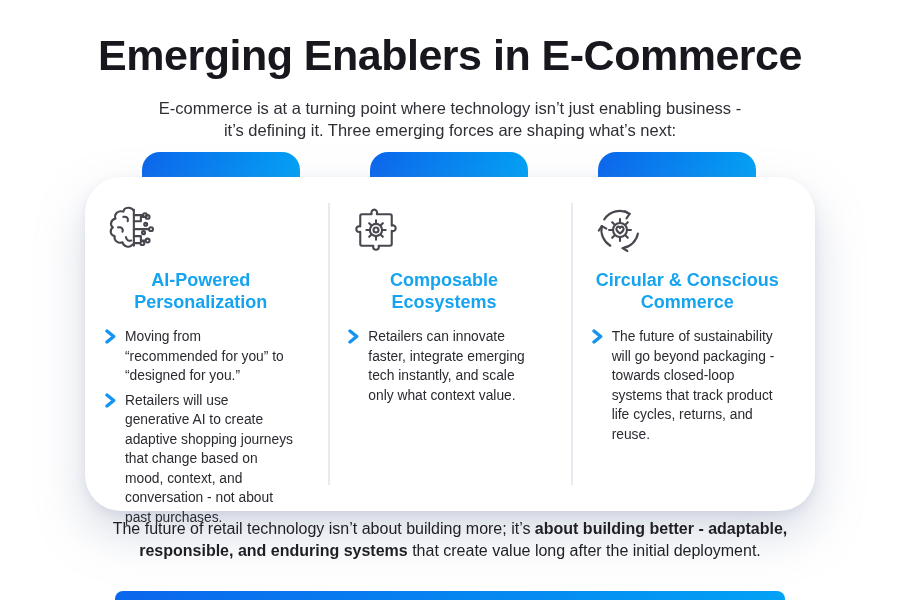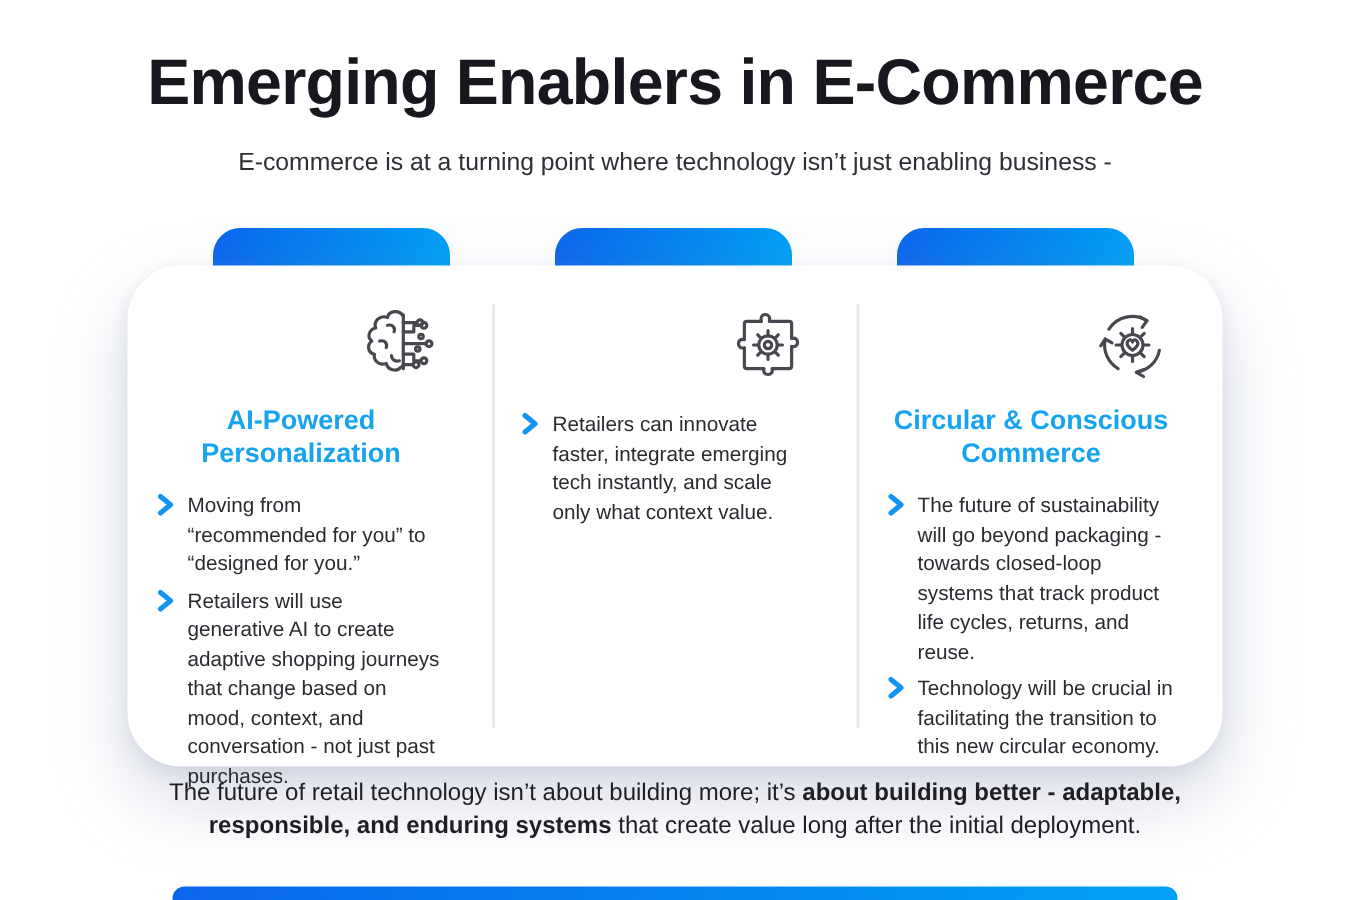--- a/index.html
+++ b/index.html
@@ -16,21 +16,21 @@
          background: linear-gradient(100deg, #0b66ec 0%, #02a2f5 100%); }
   .tab1 { left:142px; } .tab2 { left:370px; } .tab3 { left:598px; }
 
   .card { position:absolute; top:177px; left:85px; width:730px; height:334px;
           background:#ffffff; border-radius:36px;
           box-shadow: 0 22px 48px rgba(140,152,180,0.35), 0 4px 10px rgba(140,152,180,0.18);
           display:grid; grid-template-columns:repeat(3,1fr); }
   .divider { position:absolute; top:26px; bottom:26px; width:2px; background:#e8eaf1; }
   .div1 { left:243px; } .div2 { left:486px; }
 
-  .col { padding:24px 32px 18px 20px; display:flex; flex-direction:column; align-items:flex-end; }
+  .col { padding:24px 32px 18px 20px; display:flex; flex-direction:column; align-items:flex-start; }
   .icon-wrap { height:58px; display:flex; align-items:center; justify-content:center; }
   .icon-wrap svg { width:56px; height:56px; }
   .ico { fill:none; stroke:#47474f; stroke-width:2.4; stroke-linecap:round; stroke-linejoin:round; }
   .card-title { margin-top:10px; text-align:center; font-size:18px; line-height:22px;
                 font-weight:800; color:#16a4f0; }
   .bullets { margin-top:14px; display:flex; flex-direction:column; gap:5px; width:100%; }
   .bullet { display:flex; gap:8px; }
   .chev { flex:0 0 12px; margin-top:2px; }
   .chev svg { width:11px; height:15px; display:block; }
   .bullet-text { font-size:13.8px; line-height:19.5px; color:#2a2a31; }
@@ -43,20 +43,21 @@
                 border-radius:8px; background:linear-gradient(100deg,#0b66ec,#02a2f5); }
 </style>
 </head>
 <body>
 
 <div class="page">
 
   <div class="title">Emerging Enablers in E-Commerce</div>
   <div class="subtitle">
     <div>E-commerce is at a turning point where technology isn’t just enabling business -</div>
+    <div>it’s defining it. Three emerging forces are shaping what’s next:</div>
   </div>
 
   <div class="tab tab1"></div>
   <div class="tab tab2"></div>
   <div class="tab tab3"></div>
 
   <div class="card">
     <div class="divider div1"></div>
     <div class="divider div2"></div>
 
@@ -93,36 +94,37 @@
               </svg>
           </span>
           <span class="bullet-text">Moving from “recommended for you” to “designed for you.”</span>
         </div>
         <div class="bullet">
           <span class="chev">
             <svg viewBox="0 0 11 15">
                 <polyline points="2,2 8.7,7.5 2,13" fill="none" stroke="#1494f0" stroke-width="3.4" stroke-linecap="round" stroke-linejoin="round"></polyline>
               </svg>
           </span>
-          <span class="bullet-text">Retailers will use generative AI to create adaptive shopping journeys that change based on mood, context, and conversation - not just past purchases.</span>
+          <span class="bullet-text">Retailers will use generative AI to create adaptive shopping journeys that change based on mood, context, and conversation - not about past purchases.</span>
         </div>
       </div>
     </div>
 
     <div class="col">
       <div class="icon-wrap">
         <svg viewBox="0 0 64 64">
           <g class="ico">
             <path d="M16 14 H27 C25 7 35 7 33 14 H48 Q50 14 50 16 V27 C56 25 56 35 50 33 V48 Q50 50 48 50 H35 C37 56 27 56 29 50 H16 Q14 50 14 48 V34 C8 36 8 26 14 28 V16 Q14 14 16 14 Z"></path>
             <circle cx="32" cy="32" r="7"></circle>
             <circle cx="32" cy="32" r="2.8"></circle>
             <path d="M40 32 H43 M37.7 37.7 L39.8 39.8 M32 40 V43 M26.3 37.7 L24.2 39.8 M24 32 H21 M26.3 26.3 L24.2 24.2 M32 24 V21 M37.7 26.3 L39.8 24.2"></path>
           </g>
         </svg>
       </div>
+      <div class="card-title">Composable Ecosystems</div>
       <div class="bullets">
         <div class="bullet">
           <span class="chev">
             <svg viewBox="0 0 11 15">
                 <polyline points="2,2 8.7,7.5 2,13" fill="none" stroke="#1494f0" stroke-width="3.4" stroke-linecap="round" stroke-linejoin="round"></polyline>
               </svg>
           </span>
           <span class="bullet-text">Retailers can innovate faster, integrate emerging tech instantly, and scale only what context value.</span>
         </div>
       </div>
@@ -147,28 +149,20 @@
       <div class="card-title">Circular &amp; Conscious Commerce</div>
       <div class="bullets">
         <div class="bullet">
           <span class="chev">
             <svg viewBox="0 0 11 15">
                 <polyline points="2,2 8.7,7.5 2,13" fill="none" stroke="#1494f0" stroke-width="3.4" stroke-linecap="round" stroke-linejoin="round"></polyline>
               </svg>
           </span>
           <span class="bullet-text">The future of sustainability will go beyond packaging - towards closed-loop systems that track product life cycles, returns, and reuse.</span>
         </div>
-        <div class="bullet">
-          <span class="chev">
-            <svg viewBox="0 0 11 15">
-                <polyline points="2,2 8.7,7.5 2,13" fill="none" stroke="#1494f0" stroke-width="3.4" stroke-linecap="round" stroke-linejoin="round"></polyline>
-              </svg>
-          </span>
-          <span class="bullet-text">Technology will be crucial in facilitating the transition to this new circular economy.</span>
-        </div>
       </div>
     </div>
   </div>
 
   <div class="footer">
     <span>The future of retail technology isn’t about building more; it’s </span><b>about building better - adaptable, responsible, and enduring systems</b><span> that create value long after the initial deployment.</span>
   </div>
 
   <div class="bottom-bar"></div>
 

